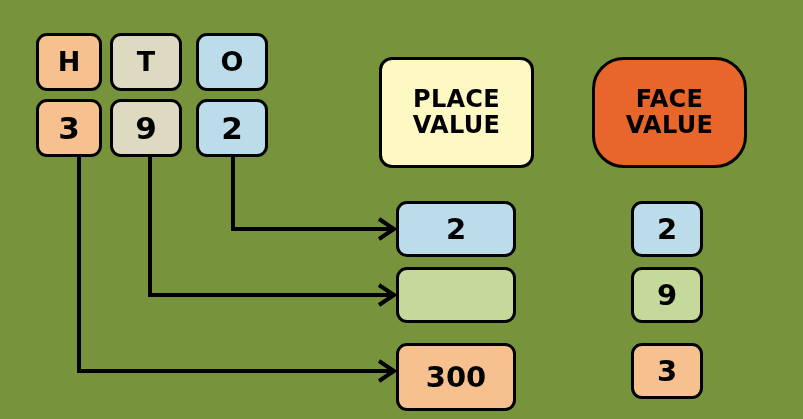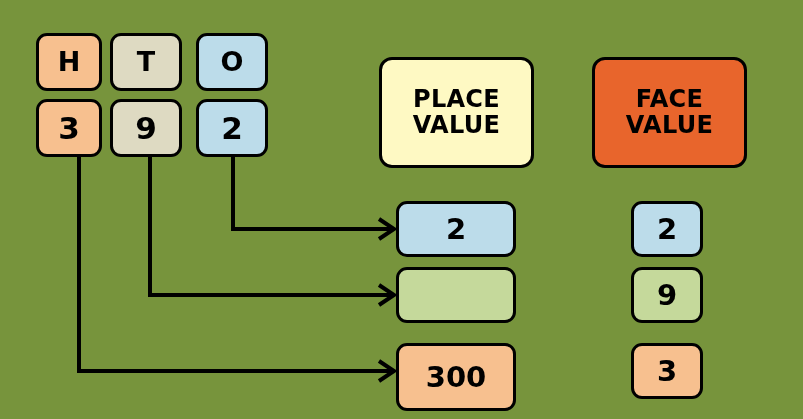--- a/index.html
+++ b/index.html
@@ -52,21 +52,21 @@
 
   
   .result { font-size: 29px; }
 
   
   .fill-peach { background: #f7c08f; }
   .fill-tan   { background: #dedac2; }
   .fill-blue  { background: #bcdcea; }
   .fill-sage  { background: #c5d99b; }
   .fill-gold  { background: #fef9c3; }
-  .fill-red   { background: #e8652c; }
+  .fill-red   { background: #e8652c; border-radius: 32px; }
 
   
   #connectors {
     position: absolute;
     left: 0;
     top: 0;
     width: 803px;
     height: 419px;
     pointer-events: none;
   }

